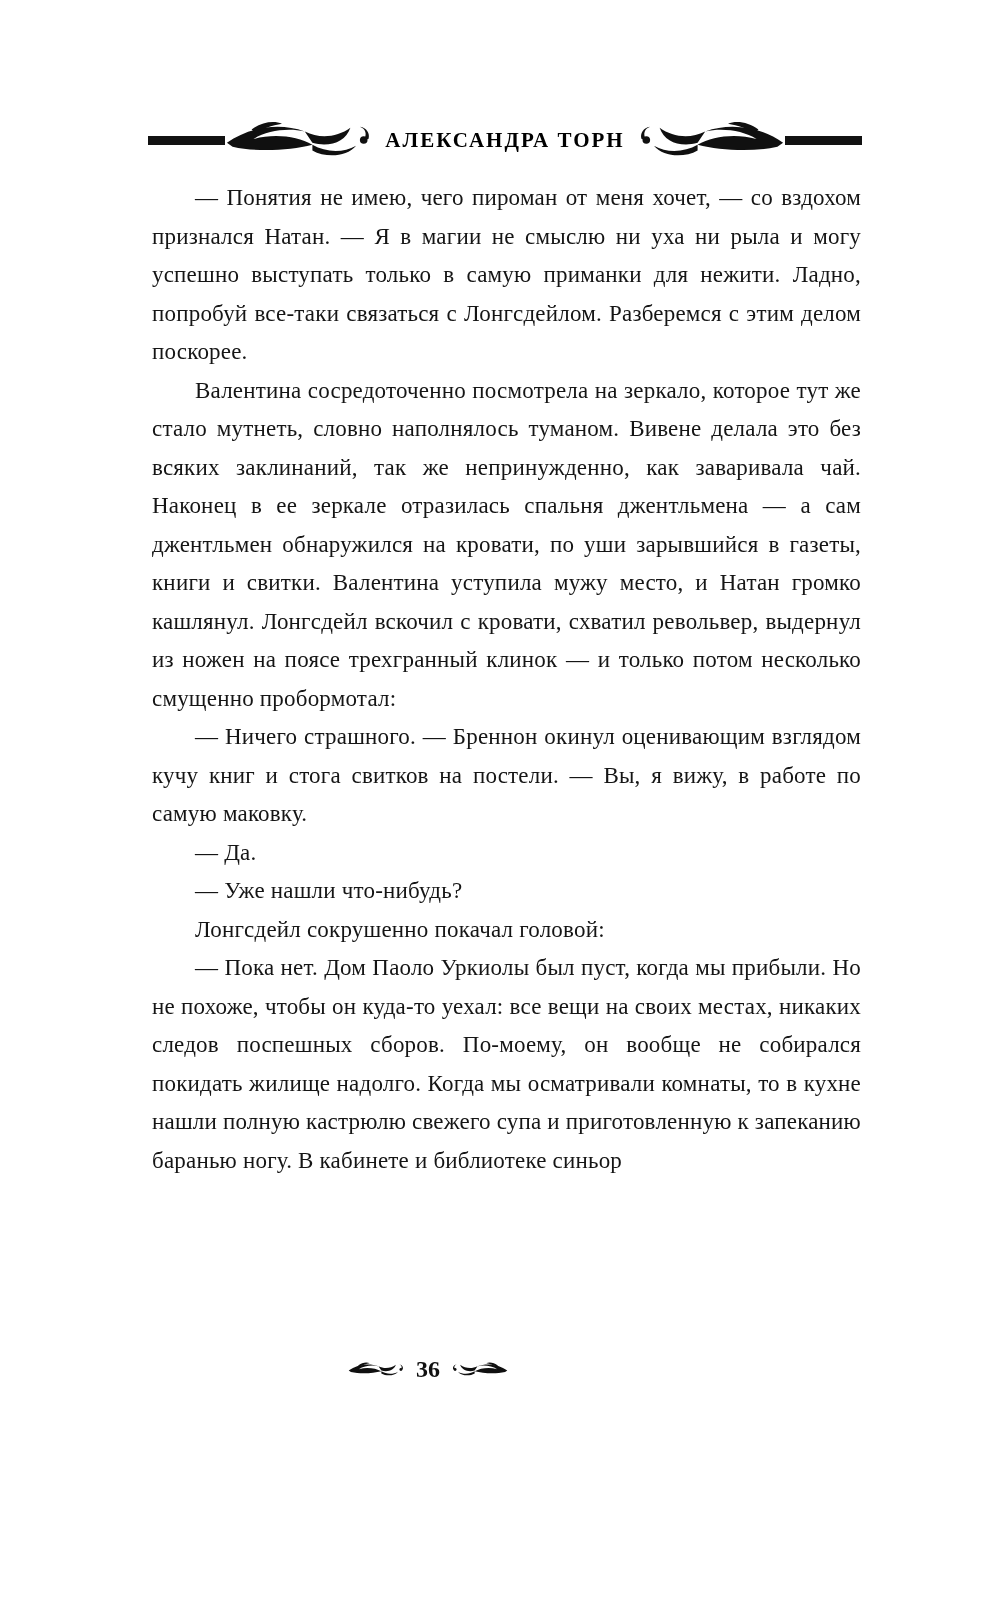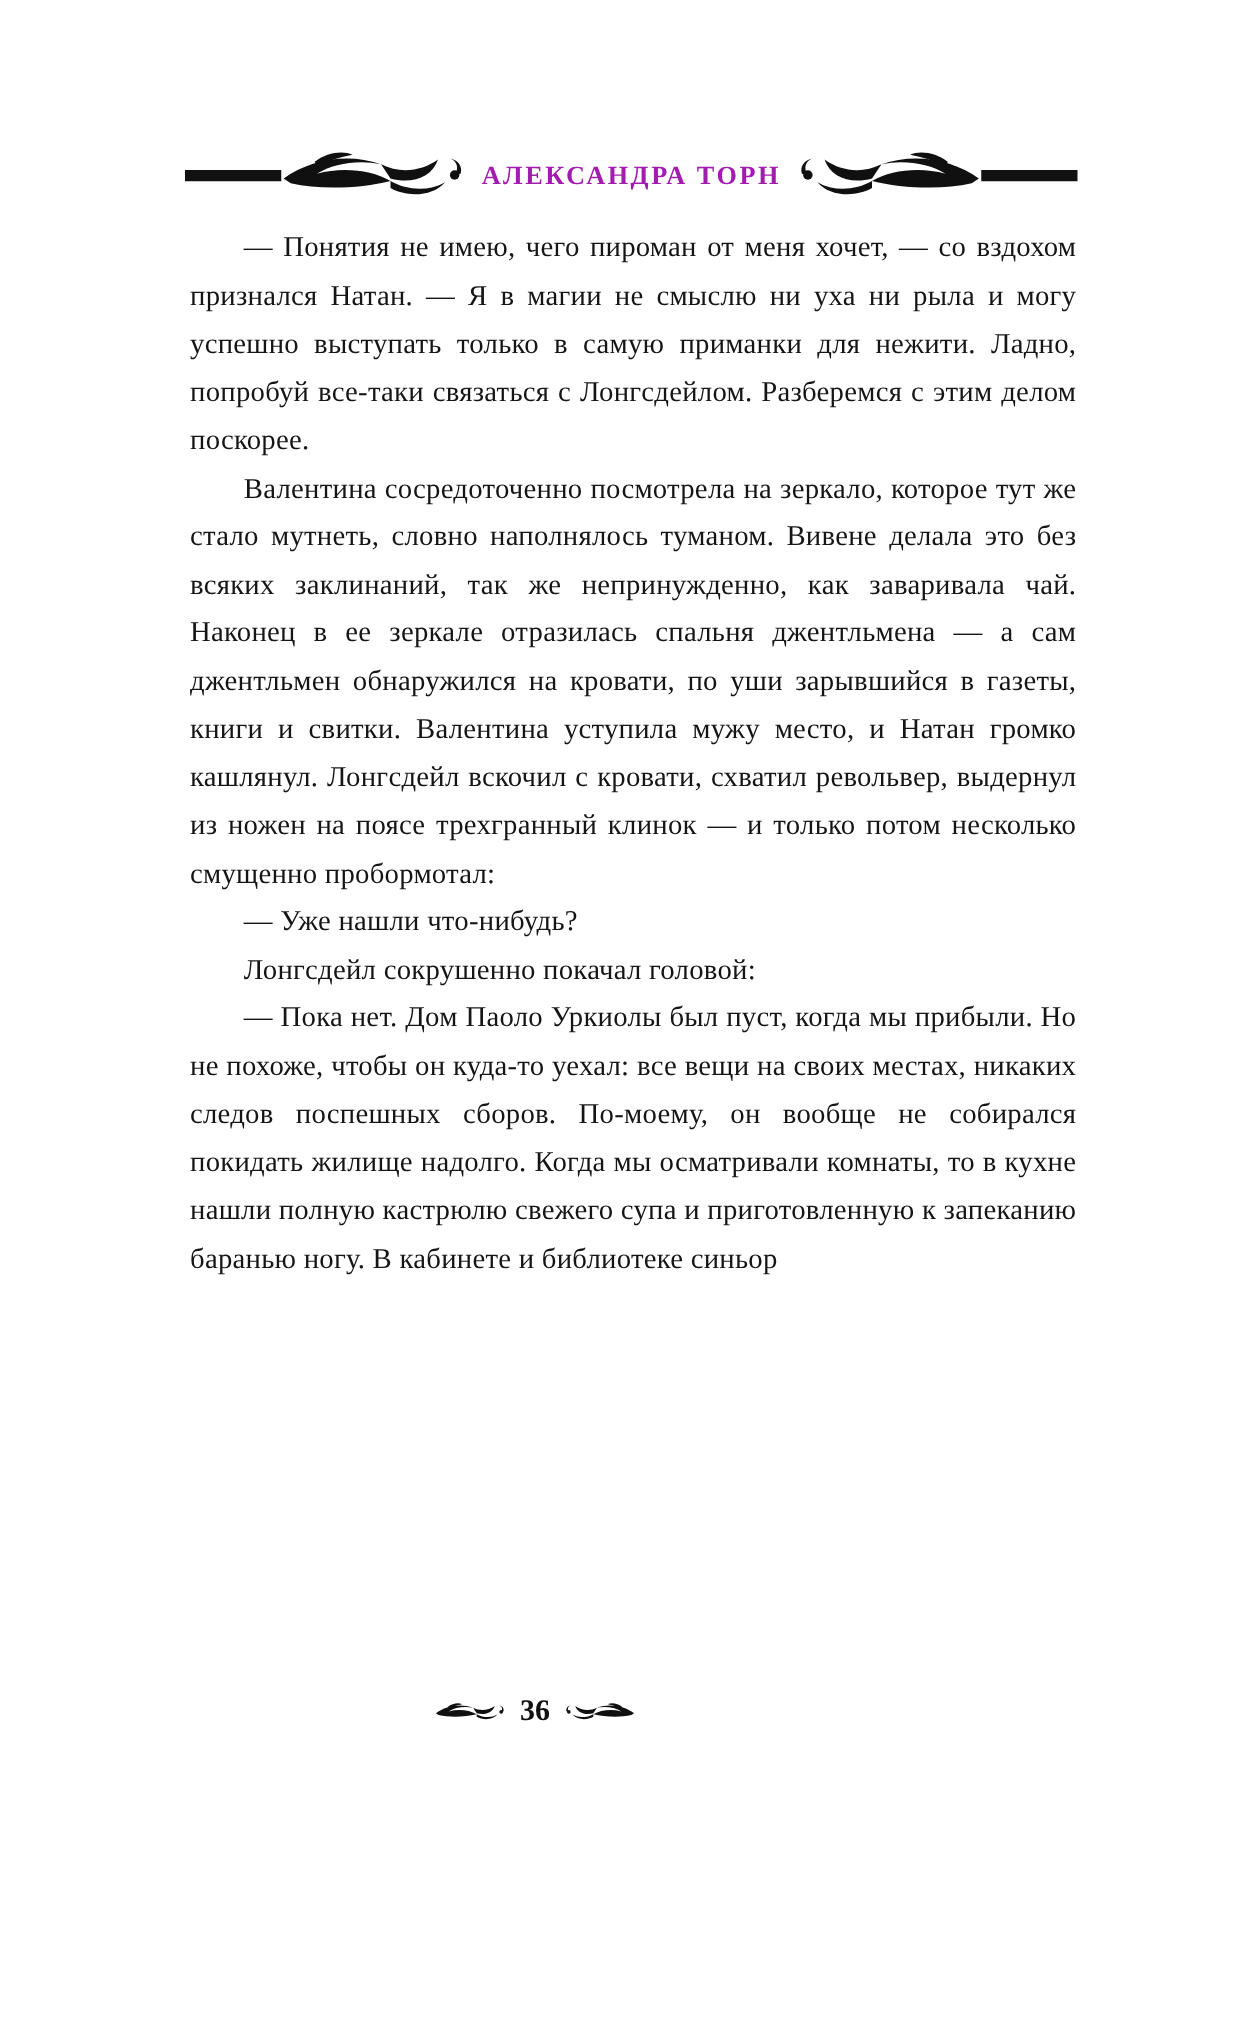--- a/index.html
+++ b/index.html
@@ -37,21 +37,21 @@
     display: block;
   }
   .orn.mirror { transform: scaleX(-1); }
   .running-title {
     flex: 0 0 auto;
     padding: 0 8px;
     font-size: 21px;
     font-weight: bold;
     letter-spacing: 2px;
     white-space: nowrap;
-    color: #a21caf;
+    color: #000000;
   }
 
   
   .body-text {
     position: absolute;
     top: 179px;
     left: 152px;
     width: 709px;
     font-size: 23px;
     line-height: 38.5px;
@@ -112,20 +112,22 @@
     <div class="running-title">АЛЕКСАНДРА ТОРН</div>
     <svg class="orn orn-big mirror">
         <use href="#flourish"></use>
       </svg>
     <div class="header-rule"></div>
   </div>
 
   <div class="body-text">
     <p>— Понятия не имею, чего пироман от меня хочет, — со вздохом признался Натан. — Я в магии не смыслю ни уха ни рыла и могу успешно выступать только в самую приманки для нежити. Ладно, попробуй все-таки связаться с Лонгсдейлом. Разберемся с этим делом поскорее.</p>
     <p>Валентина сосредоточенно посмотрела на зеркало, которое тут же стало мутнеть, словно наполнялось туманом. Вивене делала это без всяких заклинаний, так же непринужденно, как заваривала чай. Наконец в ее зеркале отразилась спальня джентльмена — а сам джентльмен обнаружился на кровати, по уши зарывшийся в газеты, книги и свитки. Валентина уступила мужу место, и Натан громко кашлянул. Лонгсдейл вскочил с кровати, схватил револьвер, выдернул из ножен на поясе трехгранный клинок — и только потом несколько смущенно пробормотал:</p>
+    <p>— Ничего страшного. — Бреннон окинул оценивающим взглядом кучу книг и стога свитков на постели. — Вы, я вижу, в работе по самую маковку.</p>
+    <p>— Да.</p>
     <p>— Уже нашли что-нибудь?</p>
     <p>Лонгсдейл сокрушенно покачал головой:</p>
     <p>— Пока нет. Дом Паоло Уркиолы был пуст, когда мы прибыли. Но не похоже, чтобы он куда-то уехал: все вещи на своих местах, никаких следов поспешных сборов. По-моему, он вообще не собирался покидать жилище надолго. Когда мы осматривали комнаты, то в кухне нашли полную кастрюлю свежего супа и приготовленную к запеканию баранью ногу. В кабинете и библиотеке синьор</p>
   </div>
 
   <div class="page-footer">
     <svg class="orn orn-small">
         <use href="#flourish"></use>
       </svg>
     <div class="page-number">36</div>

